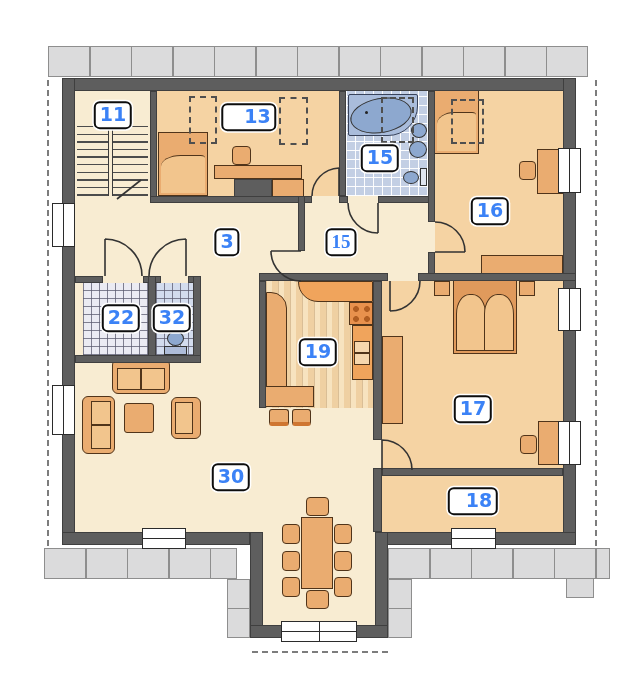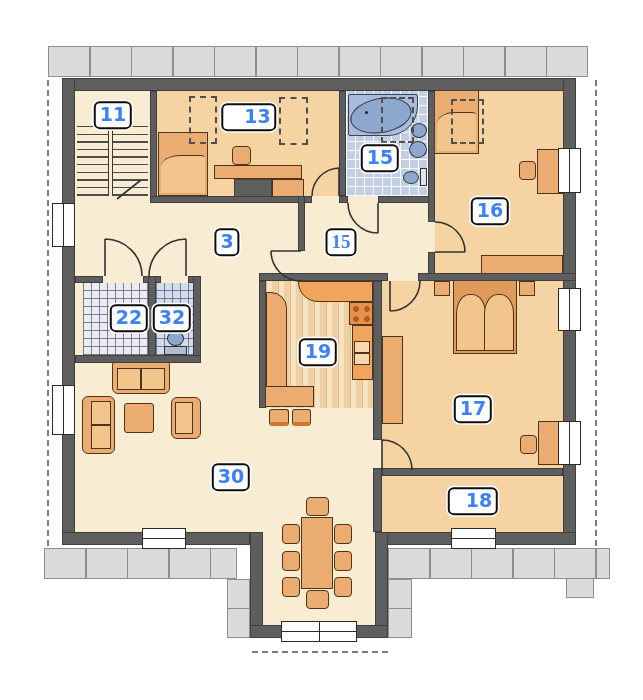--- a/index.html
+++ b/index.html
@@ -206,15 +206,15 @@
   <div class="badge" style="left:227px;top:242px;">3</div>
   <div class="badge" style="left:249px;top:117px;padding-left:21px;">13</div>
   <div class="badge" style="left:380px;top:158px;">15</div>
   <div class="badge" style="left:341px;top:242px;font-family:Liberation Serif, serif;">15</div>
   <div class="badge" style="left:490px;top:211px;">16</div>
   <div class="badge" style="left:473px;top:409px;">17</div>
   <div class="badge" style="left:473px;top:501px;padding-left:16px;">18</div>
   <div class="badge" style="left:318px;top:352px;">19</div>
   <div class="badge" style="left:231px;top:477px;">30</div>
   <div class="badge" style="left:172px;top:318px;">32</div>
-  <div class="badge" style="left:129px;top:318px;">22</div>
+  <div class="badge" style="left:121px;top:318px;">22</div>
 
 </div>
 
 </body></html>

